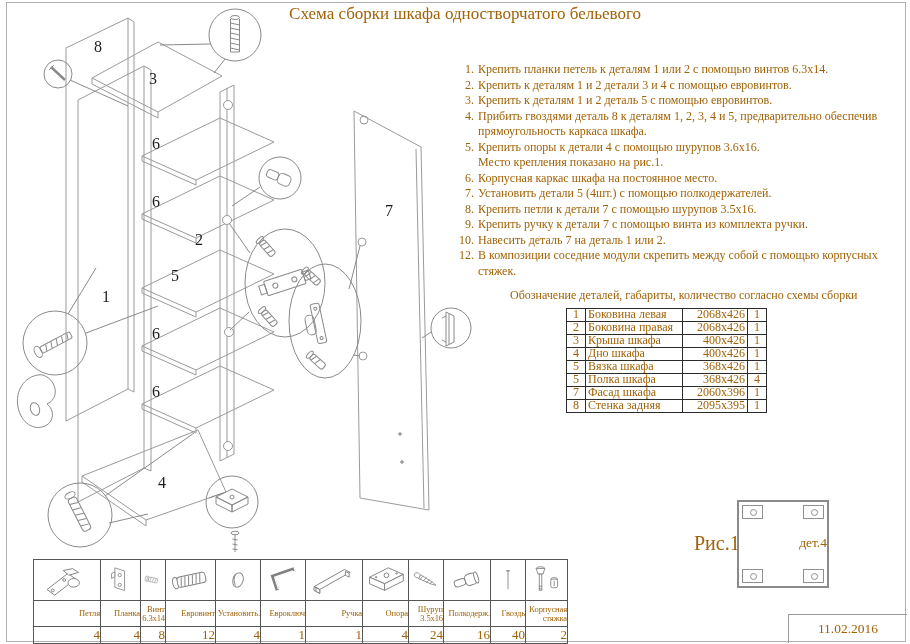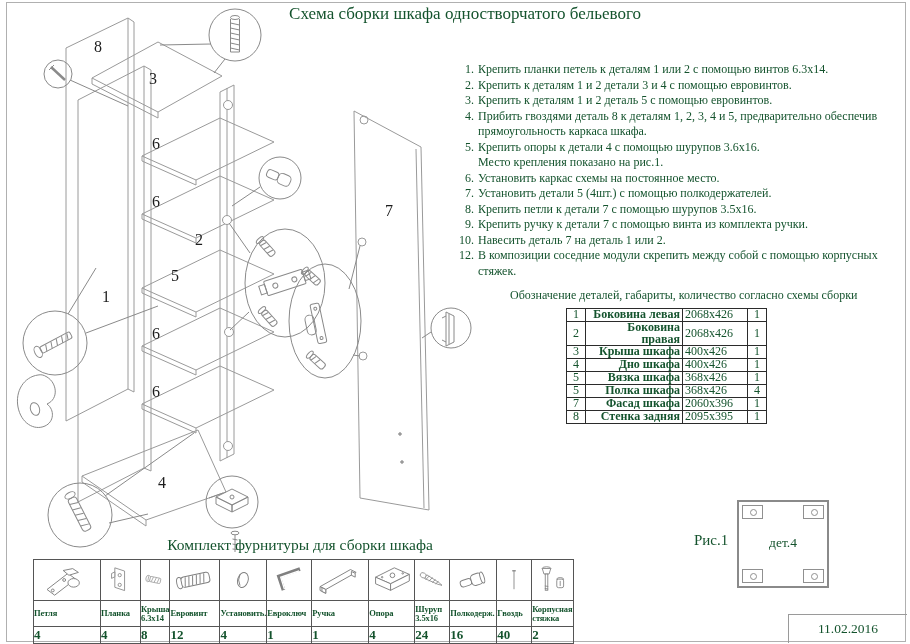--- a/index.html
+++ b/index.html
@@ -1,43 +1,43 @@
 <!DOCTYPE html>
 <html><head>
 <meta charset="utf-8">
 <style>
   html,body{margin:0;padding:0;background:#e8e8e8;}
   .sheet{position:relative;width:910px;height:644px;background:#ffffff;overflow:hidden;
-         font-family:"Liberation Serif","DejaVu Serif",serif;color:#14532d;}
+         font-family:"Liberation Serif","DejaVu Serif",serif;color:#a16207;}
   .frame{position:absolute;left:6px;top:2px;right:4px;bottom:2px;border:1px solid #b0b0b0;pointer-events:none;}
   .page-title{position:absolute;left:230px;top:4px;width:470px;text-align:center;font-size:17px;}
   .drawing{position:absolute;left:8px;top:6px;}
   .drawing text{font-family:"Liberation Serif","DejaVu Serif",serif;}
   .instructions{position:absolute;left:452px;top:62px;width:452px;font-size:12px;line-height:15.5px;}
   .ins-row{display:flex;}
   .ins-num{flex:0 0 22px;text-align:right;padding-right:4px;}
   .ins-text{flex:1;white-space:pre-line;}
   .parts-caption{position:absolute;left:510px;top:288px;font-size:12px;}
   .parts-table{position:absolute;left:566px;top:308px;border-collapse:collapse;font-size:12px;}
   .parts-table td{border:1px solid #2b2b2b;padding:0 2px;height:12px;line-height:11.5px;}
   .parts-table td.c{text-align:center;width:14px;}
-  .parts-table td.n{width:92px;text-align:right;font-weight:bold;}
-  .parts-table td.s{width:60px;text-align:left;}
+  .parts-table td.n{width:92px;text-align:left;}
+  .parts-table td.s{width:60px;text-align:right;}
   .figure1{position:absolute;left:690px;top:498px;width:220px;height:104px;}
-  .fig-caption{position:absolute;left:4px;top:34px;font-size:15px;}
+  .fig-caption{position:absolute;left:4px;top:34px;font-size:20px;}
   .fig-square{position:absolute;left:47px;top:2px;width:88px;height:84px;border:2px solid #8a8a8a;background:#fff;}
-  .fig-part{position:absolute;left:0;right:0;top:33px;text-align:center;font-size:13.5px;font-family:Liberation Serif, serif;}
+  .fig-part{position:absolute;left:0;right:0;top:33px;text-align:right;font-size:13.5px;font-family:Liberation Serif, serif;}
   .plate{position:absolute;width:19px;height:12px;border:1px solid #909090;}
   .plate span{position:absolute;left:50%;top:50%;width:5px;height:5px;margin:-3px 0 0 -3px;border:1px solid #909090;border-radius:50%;}
   .p-tl{left:3px;top:3px;} .p-tr{right:3px;top:3px;} .p-bl{left:3px;bottom:3px;} .p-br{right:3px;bottom:3px;}
   .date-box{position:absolute;left:788px;top:614px;width:118px;height:28px;border-top:1px solid #9a9a9a;
             border-left:1px solid #9a9a9a;display:flex;align-items:center;justify-content:center;font-size:13.5px;}
   .hw-title{position:absolute;left:33px;top:536px;width:534px;text-align:center;font-size:15.5px;}
   .hw-table{position:absolute;left:33px;top:559px;border-collapse:collapse;table-layout:fixed;}
-  .hw-table td{border:1px solid #555;padding:0;text-align:left;vertical-align:middle;overflow:hidden;font-weight:bold;}
+  .hw-table td{border:1px solid #555;padding:0;text-align:right;vertical-align:middle;overflow:hidden;}
   .hw-icons td{height:40px;background:#fff;}
   .hw-names td{height:25px;font-size:8.5px;line-height:9px;letter-spacing:-0.1px;}
   .hw-counts td{height:16px;font-size:13px;}
   .hw-ic{display:block;width:100%;height:38px;}
 </style>
 </head>
 <body>
 
 <div class="sheet">
   <div class="frame"></div>
@@ -284,21 +284,21 @@
         <span class="ins-text">Прибить гвоздями деталь 8 к деталям 1, 2, 3, 4 и 5, предварительно обеспечив
 прямоугольность каркаса шкафа.</span>
       </div>
     <div class="ins-row">
         <span class="ins-num">5.</span>
         <span class="ins-text">Крепить опоры к детали 4 с помощью шурупов 3.6x16.
 Место крепления показано на рис.1.</span>
       </div>
     <div class="ins-row">
         <span class="ins-num">6.</span>
-        <span class="ins-text">Установить каркас схемы на постоянное место.</span>
+        <span class="ins-text">Корпусная каркас шкафа на постоянное место.</span>
       </div>
     <div class="ins-row">
         <span class="ins-num">7.</span>
         <span class="ins-text">Установить детали 5 (4шт.) с помощью полкодержателей.</span>
       </div>
     <div class="ins-row">
         <span class="ins-num">8.</span>
         <span class="ins-text">Крепить петли к детали 7 с помощью шурупов 3.5x16.</span>
       </div>
     <div class="ins-row">
@@ -382,21 +382,20 @@
       <div class="plate p-bl">
           <span></span>
         </div>
       <div class="plate p-br">
           <span></span>
         </div>
       <div class="fig-part">дет.4</div>
     </div>
   </div>
 
-  <div class="hw-title">Комплект фурнитуры для сборки шкафа</div>
   <table class="hw-table">
     <colgroup>
       <col style="width:67px">
         <col style="width:40px">
         <col style="width:25px">
         <col style="width:50px">
       <col style="width:45px">
         <col style="width:45px">
         <col style="width:57px">
         <col style="width:46px">
@@ -516,21 +515,21 @@
               <line x1="15" y1="30" x2="19" y2="30.5"></line>
               <ellipse cx="33" cy="19" rx="4" ry="1.8"></ellipse>
               <rect x="29" y="19" width="8" height="10" rx="2"></rect>
               <line x1="33" y1="21" x2="33" y2="27"></line>
             </svg>
           </td>
       </tr>
       <tr class="hw-names">
         <td>Петля</td>
         <td>Планка</td>
-        <td>Крыша 6.3x14</td>
+        <td>Винт 6.3x14</td>
         <td>Евровинт</td>
         <td>Установить.</td>
         <td>Евроключ</td>
         <td>Ручка</td>
         <td>Опора</td>
         <td>Шуруп 3.5x16</td>
         <td>Полкодерж.</td>
         <td>Гвоздь</td>
         <td>Корпусная стяжка</td>
       </tr>

